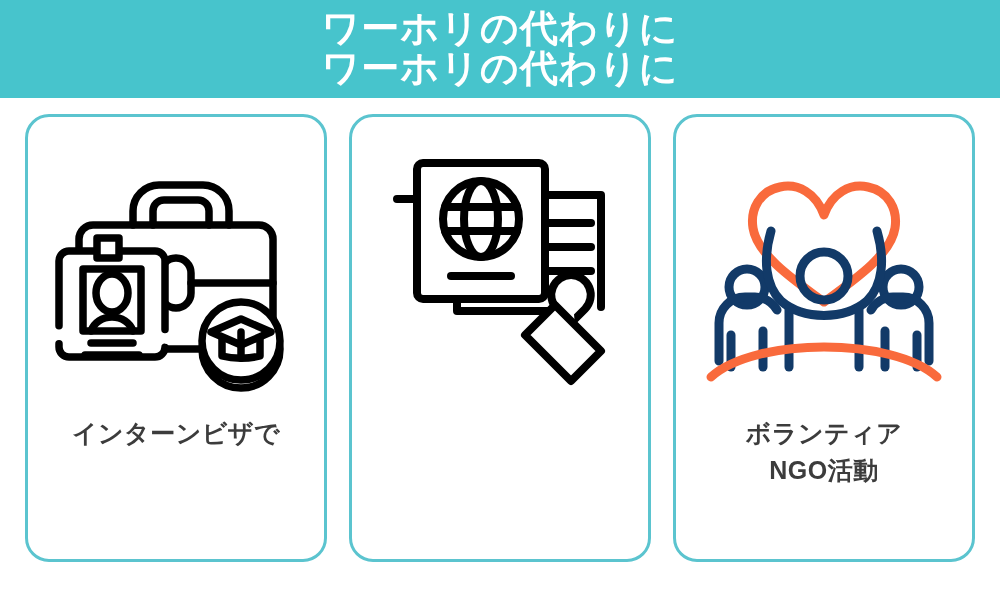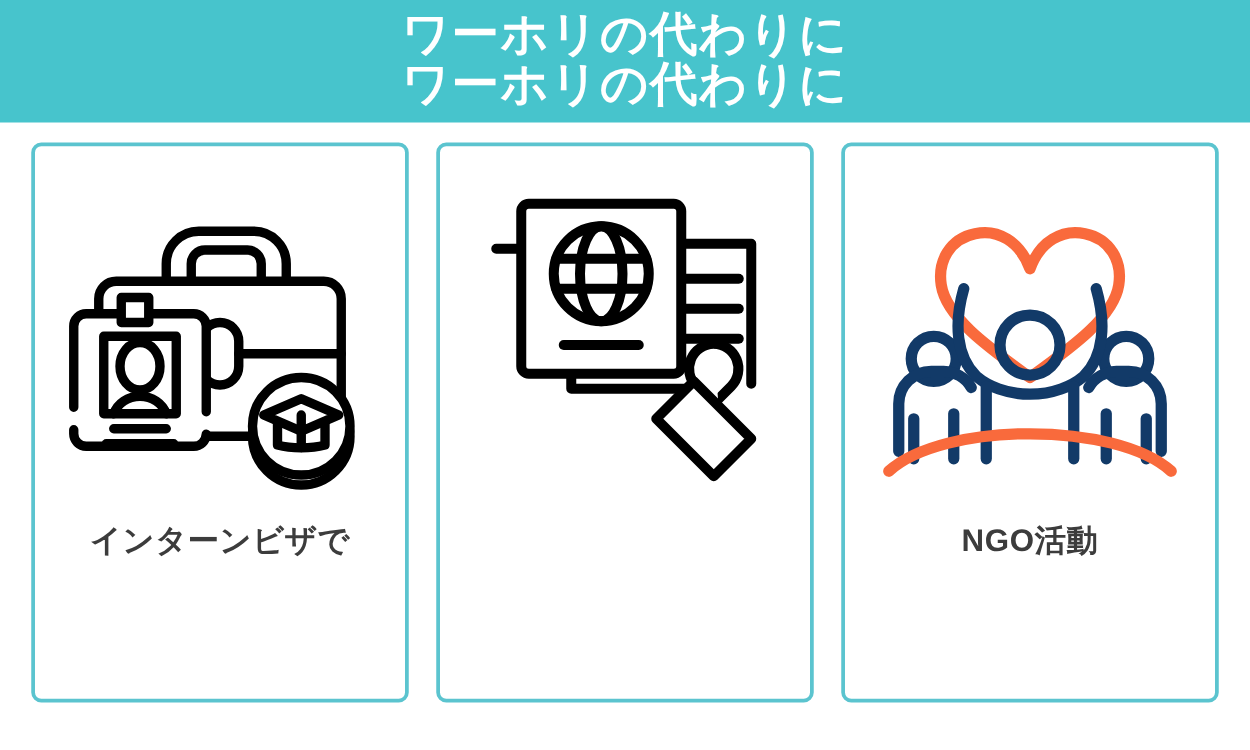--- a/index.html
+++ b/index.html
@@ -47,21 +47,21 @@
     height: 448px;
     display: flex;
     justify-content: space-between;
     align-items: stretch;
   }
   .card {
     width: 302px;
     height: 448px;
     box-sizing: border-box;
     border: 3px solid #5bc4cf;
-    border-radius: 8px;
+    border-radius: 24px;
     background: #ffffff;
     display: flex;
     flex-direction: column;
     align-items: center;
     justify-content: flex-start;
     position: relative;
   }
   .card-icon {
     margin-top: 22px;
     width: 270px;
@@ -197,17 +197,18 @@
 
           <path d="M82 92 c-8 28 -6 54 10 70 a56 40 0 0 0 86 0 c16 -16 18 -42 10 -70" stroke="#123a68"></path>
           <path d="M100 170 v58" stroke="#123a68"></path>
           <path d="M170 170 v58" stroke="#123a68"></path>
 
           <path d="M22 238 c44 -40 182 -40 226 0" stroke="#f96a3c"></path>
         </g>
       </svg>
     </div>
     <div class="card-caption">
+      <span class="cap-line">ボランティア</span>
       <span class="cap-line">NGO活動</span>
     </div>
   </div>
 
 </div>
 
 </body></html>

